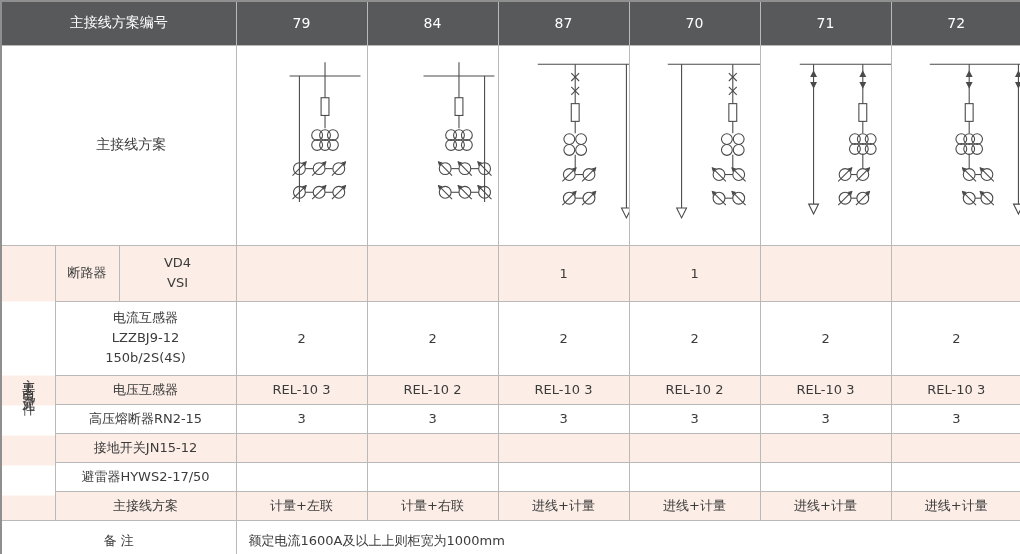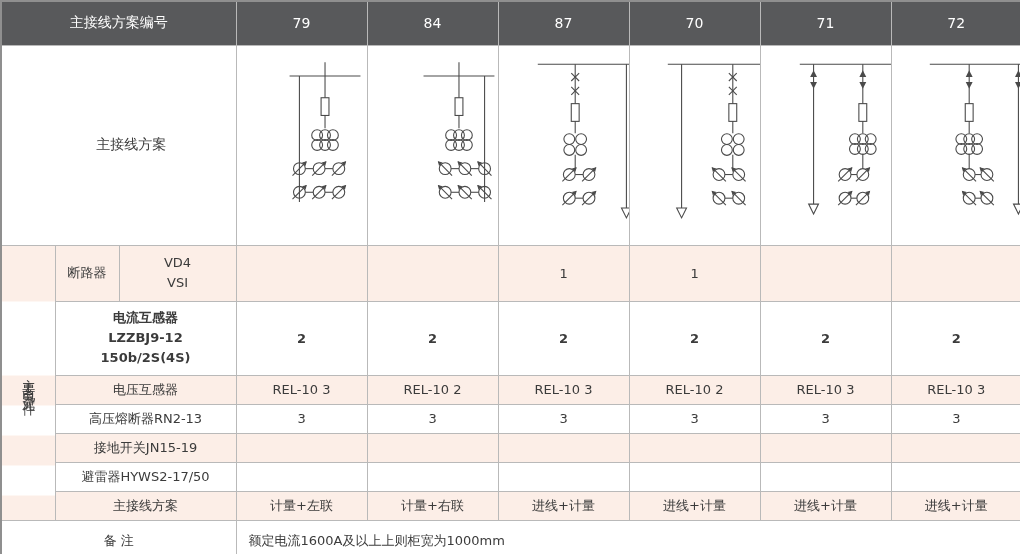--- a/index.html
+++ b/index.html
@@ -21,21 +21,21 @@
     border:2px solid var(--outer-border);
   }
   td{
     border:1px solid var(--border);
     text-align:center;vertical-align:middle;
     font-size:13px;padding:0;overflow:hidden;
   }
   .hdr td{background:var(--header-bg);color:var(--header-text);height:44px;font-size:14px;}
   .diagrow td{height:200px;background:#fff;font-size:14px;padding-left:25px;}
   .r-breaker td{height:56px;}
-  .r-ct td{height:74px;font-weight:bold;}
+  .r-ct td{height:74px;}
   .r-std td{height:29px;}
   .r-remark td{height:42px;}
   .pink td{background:var(--row-pink);}
   .pink td.vlabel, .vlabel{
     background:linear-gradient(to bottom,
       var(--row-pink) 0 56px,
       #ffffff 56px 130px,
       var(--row-pink) 130px 160px,
       #ffffff 160px 190px,
       var(--row-pink) 190px 220px,
@@ -328,31 +328,31 @@
     <td colspan="2">电压互感器</td>
     <td>REL-10 3</td>
     <td>REL-10 2</td>
     <td>REL-10 3</td>
     <td>REL-10 2</td>
     <td>REL-10 3</td>
     <td>REL-10 3</td>
   </tr>
 
   <tr class="r-std">
-    <td colspan="2">高压熔断器RN2-13</td>
+    <td colspan="2">高压熔断器RN2-15</td>
     <td>3</td>
     <td>3</td>
     <td>3</td>
     <td>3</td>
     <td>3</td>
     <td>3</td>
   </tr>
 
   <tr class="r-std pink">
-    <td colspan="2">接地开关JN15-19</td>
+    <td colspan="2">接地开关JN15-12</td>
     <td></td>
     <td></td>
     <td></td>
     <td></td>
     <td></td>
     <td></td>
   </tr>
 
   <tr class="r-std">
     <td colspan="2">避雷器HYWS2-17/50</td>

